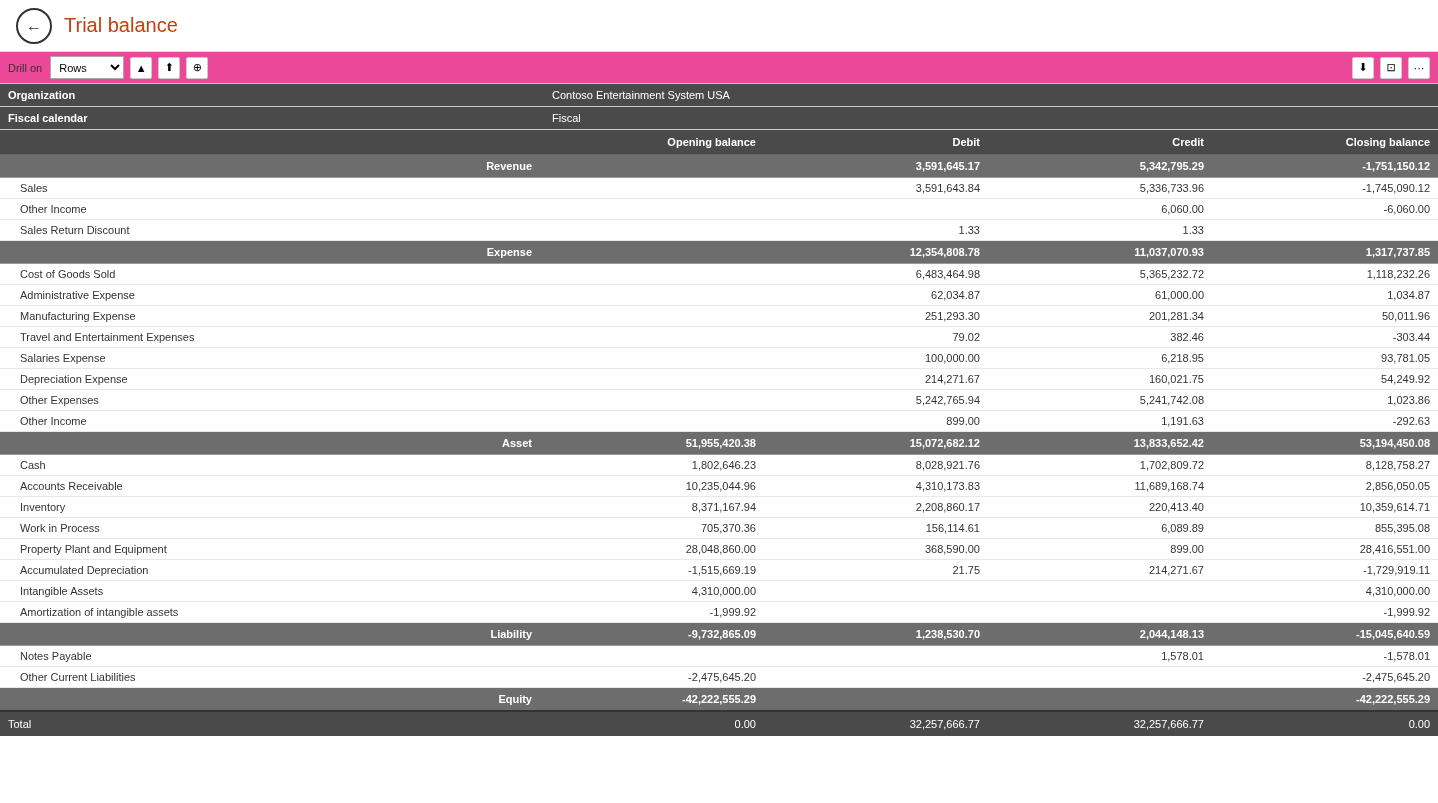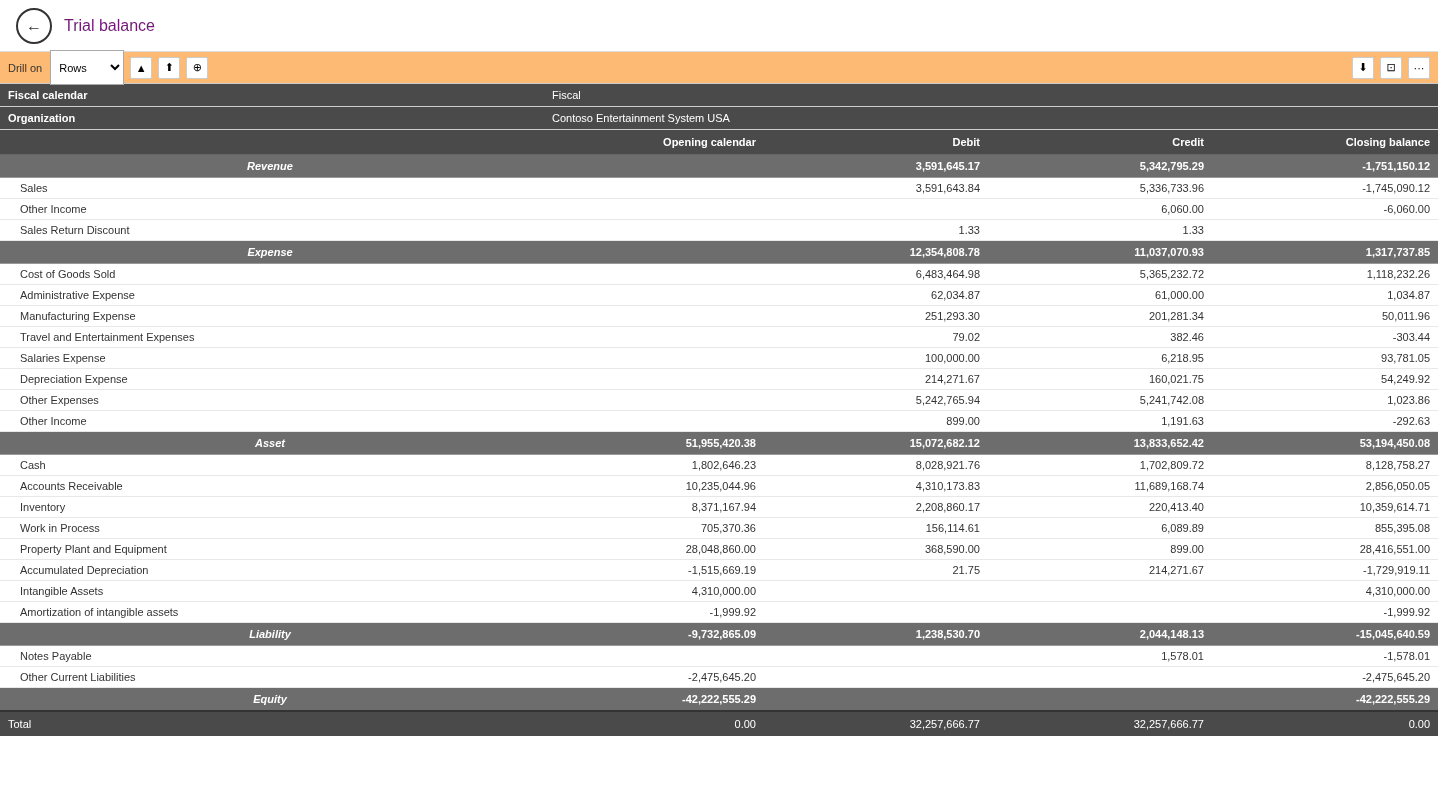--- a/index.html
+++ b/index.html
@@ -10,32 +10,32 @@
       display: flex; align-items: center; gap: 12px;
       padding: 10px 16px; background: #fff; border-bottom: 1px solid #ddd;
       height: 52px;
     }
     .back-btn {
       width: 36px; height: 36px; border-radius: 50%; border: 2px solid #333;
       display: flex; align-items: center; justify-content: center;
       cursor: pointer; background: #fff;
     }
     .back-arrow { font-size: 16px; color: #333; }
-    .page-title { font-size: 16px; font-weight: 300; color: #701a75; }
+    .page-title { font-size: 20px; font-weight: 300; color: #c2410c; }
 
     
     .toolbar {
       display: flex; align-items: center; gap: 6px;
-      padding: 4px 8px; background: #fdba74; border-bottom: 1px solid #ccc;
+      padding: 4px 8px; background: #ec4899; border-bottom: 1px solid #ccc;
       height: 32px;
     }
     .toolbar-label { font-size: 11px; color: #333; margin-right: 2px; }
     .toolbar-select {
       font-size: 11px; padding: 1px 4px; border: 1px solid #aaa; background: #fff;
-      height: 35px;
+      height: 23px;
     }
     .toolbar-icon-btn {
       width: 22px; height: 22px; border: 1px solid #ccc; background: #fff;
       cursor: pointer; display: flex; align-items: center; justify-content: center;
       border-radius: 2px; font-size: 11px;
     }
     .toolbar-right {
       margin-left: auto; display: flex; align-items: center; gap: 6px;
     }
 
@@ -77,21 +77,21 @@
       padding: 6px 8px; text-align: right; border-bottom: 1px solid #666;
     }
     .col-header-row th:first-child { text-align: left; }
 
     
     .category-row td {
       background: #6d6d6d; color: #fff; font-weight: 600; font-size: 11px;
       padding: 5px 8px; border-bottom: 1px solid #999;
     }
     .category-row td { text-align: right; }
-    .category-row td:first-child { text-align: center; font-style: italic; }
+    .category-row td:first-child { text-align: right; }
 
     
     .detail-row td {
       padding: 4px 8px; border-bottom: 1px solid #e8e8e8;
       font-size: 11px; color: #333; background: #fff;
       text-align: right;
     }
     .detail-row td:first-child { text-align: left; padding-left: 20px; }
 
     
@@ -138,31 +138,31 @@
     <colgroup>
       <col class="col-name">
       <col class="col-opening">
       <col class="col-debit">
       <col class="col-credit">
       <col class="col-closing">
     </colgroup>
     <thead>
 
       <tr class="info-row">
+        <td class="label-cell">Organization</td>
+        <td class="value-cell" colspan="4">Contoso Entertainment System USA</td>
+      </tr>
+      <tr class="info-row">
         <td class="label-cell">Fiscal calendar</td>
         <td class="value-cell" colspan="4">Fiscal</td>
       </tr>
-      <tr class="info-row">
-        <td class="label-cell">Organization</td>
-        <td class="value-cell" colspan="4">Contoso Entertainment System USA</td>
-      </tr>
 
       <tr class="col-header-row">
         <th></th>
-        <th>Opening calendar</th>
+        <th>Opening balance</th>
         <th>Debit</th>
         <th>Credit</th>
         <th>Closing balance</th>
       </tr>
     </thead>
     <tbody id="table-body">
     <tr class="category-row">
           <td>Revenue</td>
           <td></td>
           <td>3,591,645.17</td>

